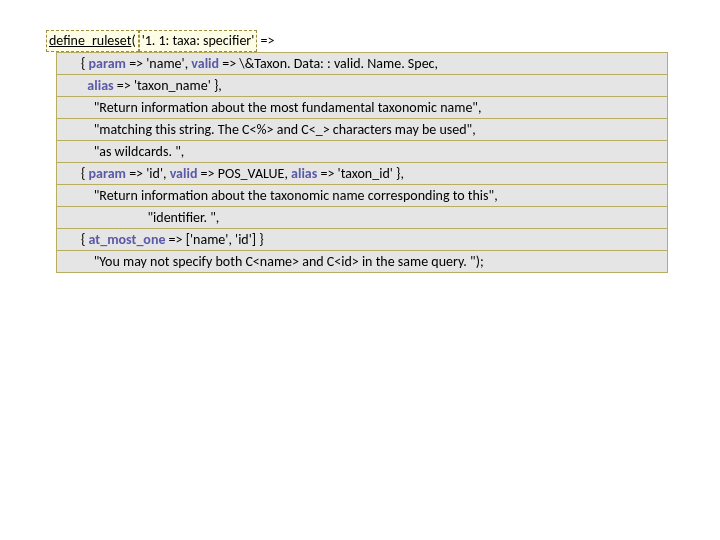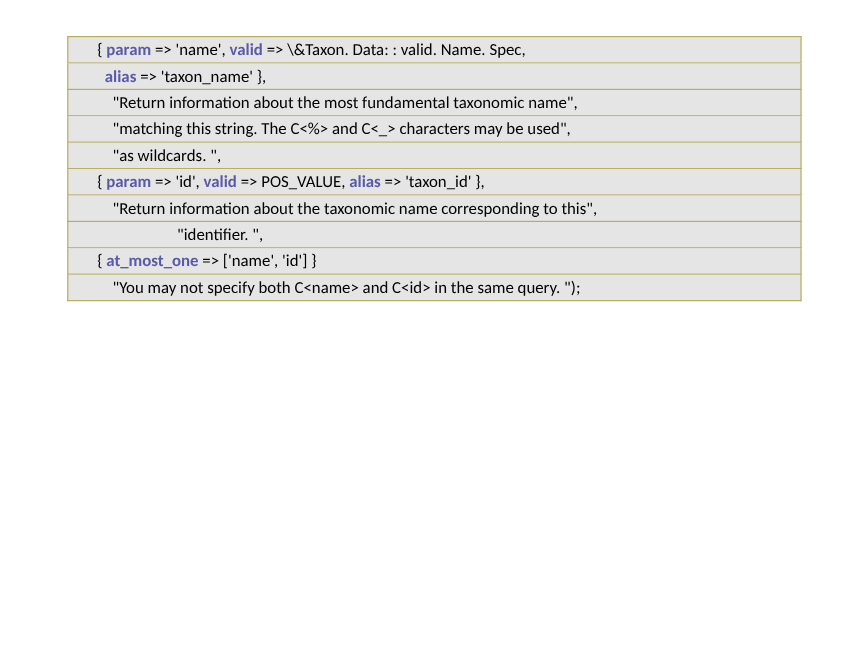--- a/index.html
+++ b/index.html
@@ -48,20 +48,23 @@
   .code-row.first {
     border-top: 1px solid #b9ad62;
   }
   .kw { color: #5a5aa8; font-weight: 600; }
   .fn { text-decoration: underline; color: #000; }
 </style>
 </head>
 <body>
 
 <div class="code-block">
+  <div class="line1">
+    <span class="func-box"><span class="fn">define_ruleset</span>(</span><span class="arg-box">'1. 1: taxa: specifier'</span><span> =&gt;</span>
+  </div>
   <div id="rows">
       <div class="code-row first">{ <span class="kw">param</span> =&gt; 'name', <span class="kw">valid</span> =&gt; \&amp;Taxon. Data: : valid. Name. Spec,</div>
       <div class="code-row">&nbsp;&nbsp;<span class="kw">alias</span> =&gt; 'taxon_name' },</div>
       <div class="code-row">&nbsp;&nbsp;&nbsp;&nbsp;"Return information about the most fundamental taxonomic name",</div>
       <div class="code-row">&nbsp;&nbsp;&nbsp;&nbsp;"matching this string.  The C&lt;%&gt; and C&lt;_&gt; characters may be used",</div>
       <div class="code-row">&nbsp;&nbsp;&nbsp;&nbsp;"as wildcards. ",</div>
       <div class="code-row">{ <span class="kw">param</span> =&gt; 'id', <span class="kw">valid</span> =&gt; POS_VALUE, <span class="kw">alias</span> =&gt; 'taxon_id' },</div>
       <div class="code-row">&nbsp;&nbsp;&nbsp;&nbsp;"Return information about the taxonomic name corresponding to this",</div>
       <div class="code-row">&nbsp;&nbsp;&nbsp;&nbsp;&nbsp;&nbsp;&nbsp;&nbsp;&nbsp;&nbsp;&nbsp;&nbsp;&nbsp;&nbsp;&nbsp;&nbsp;&nbsp;&nbsp;&nbsp;&nbsp;&nbsp;"identifier. ",</div>
       <div class="code-row">{ <span class="kw">at_most_one</span> =&gt; ['name', 'id'] }</div>

